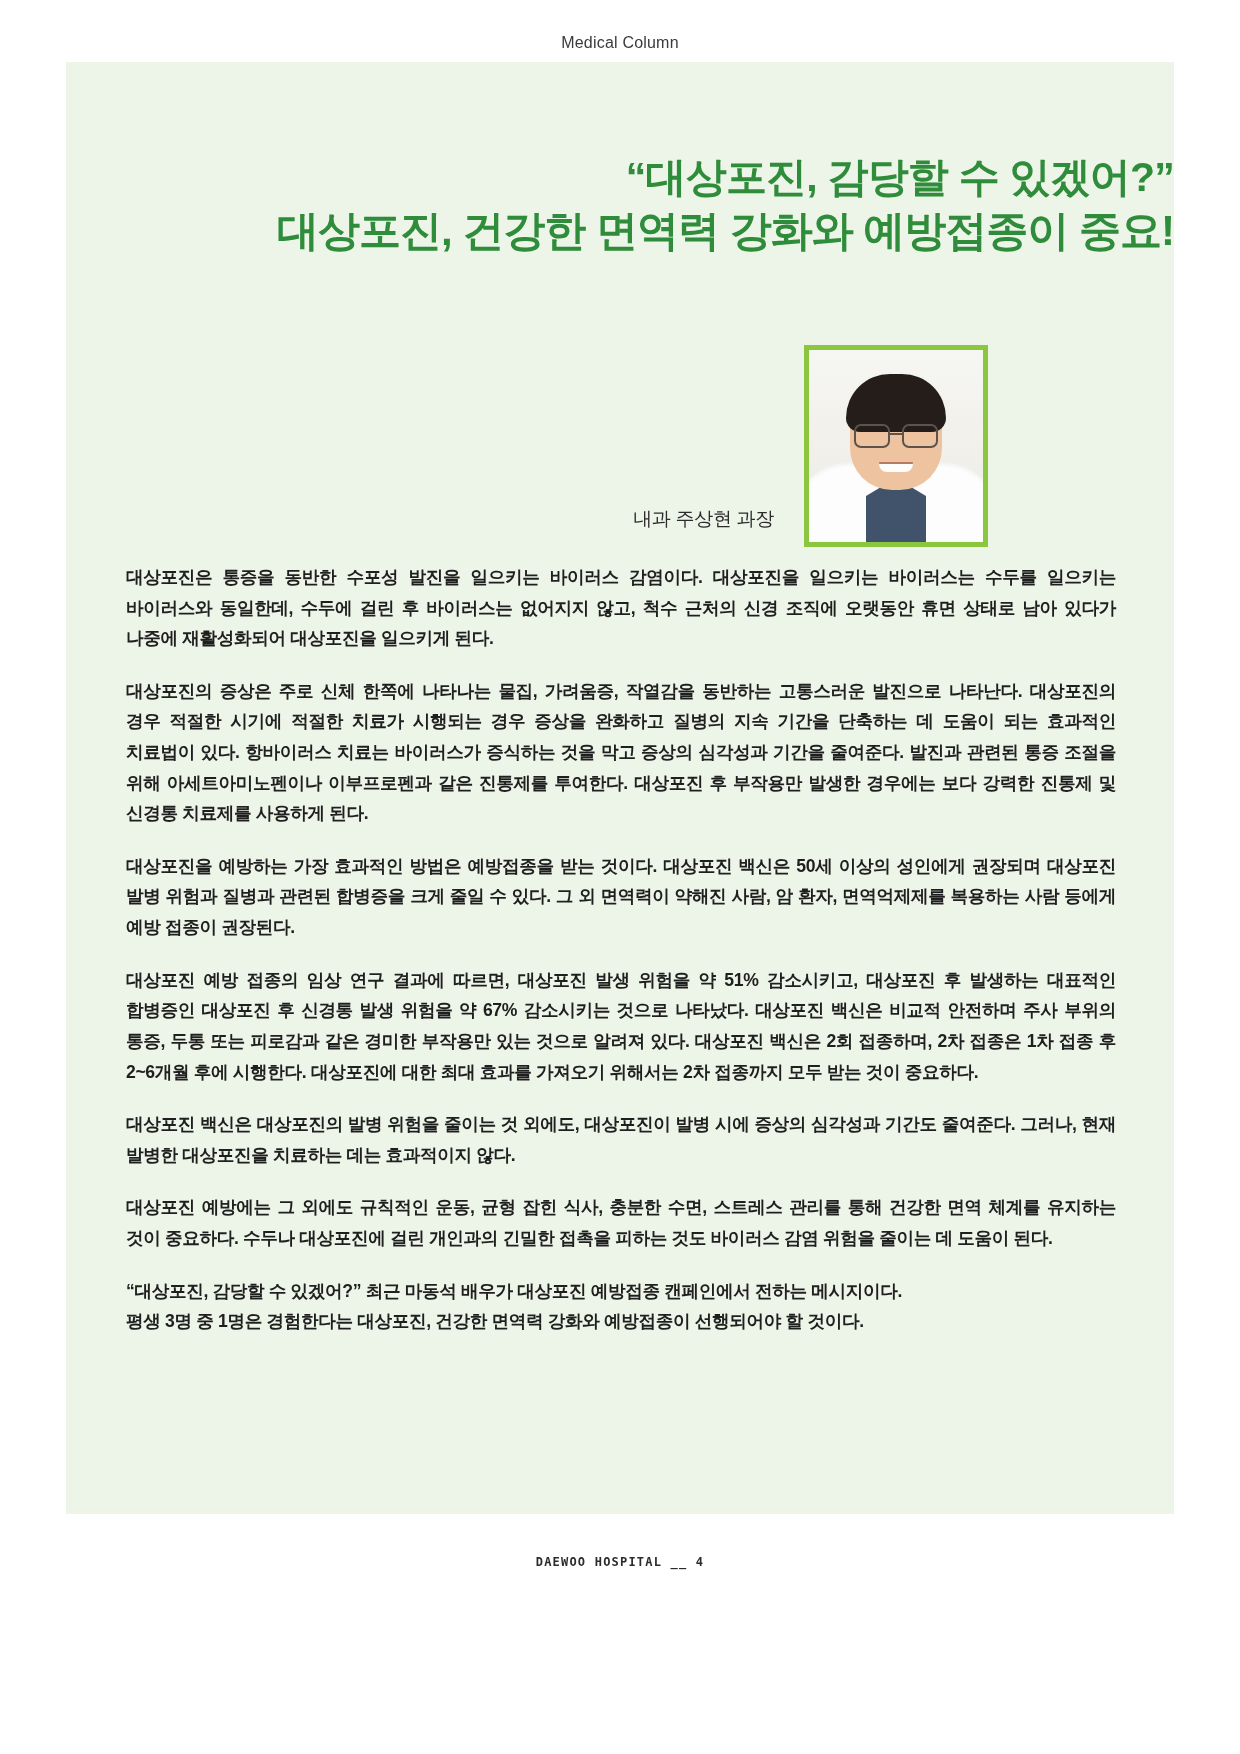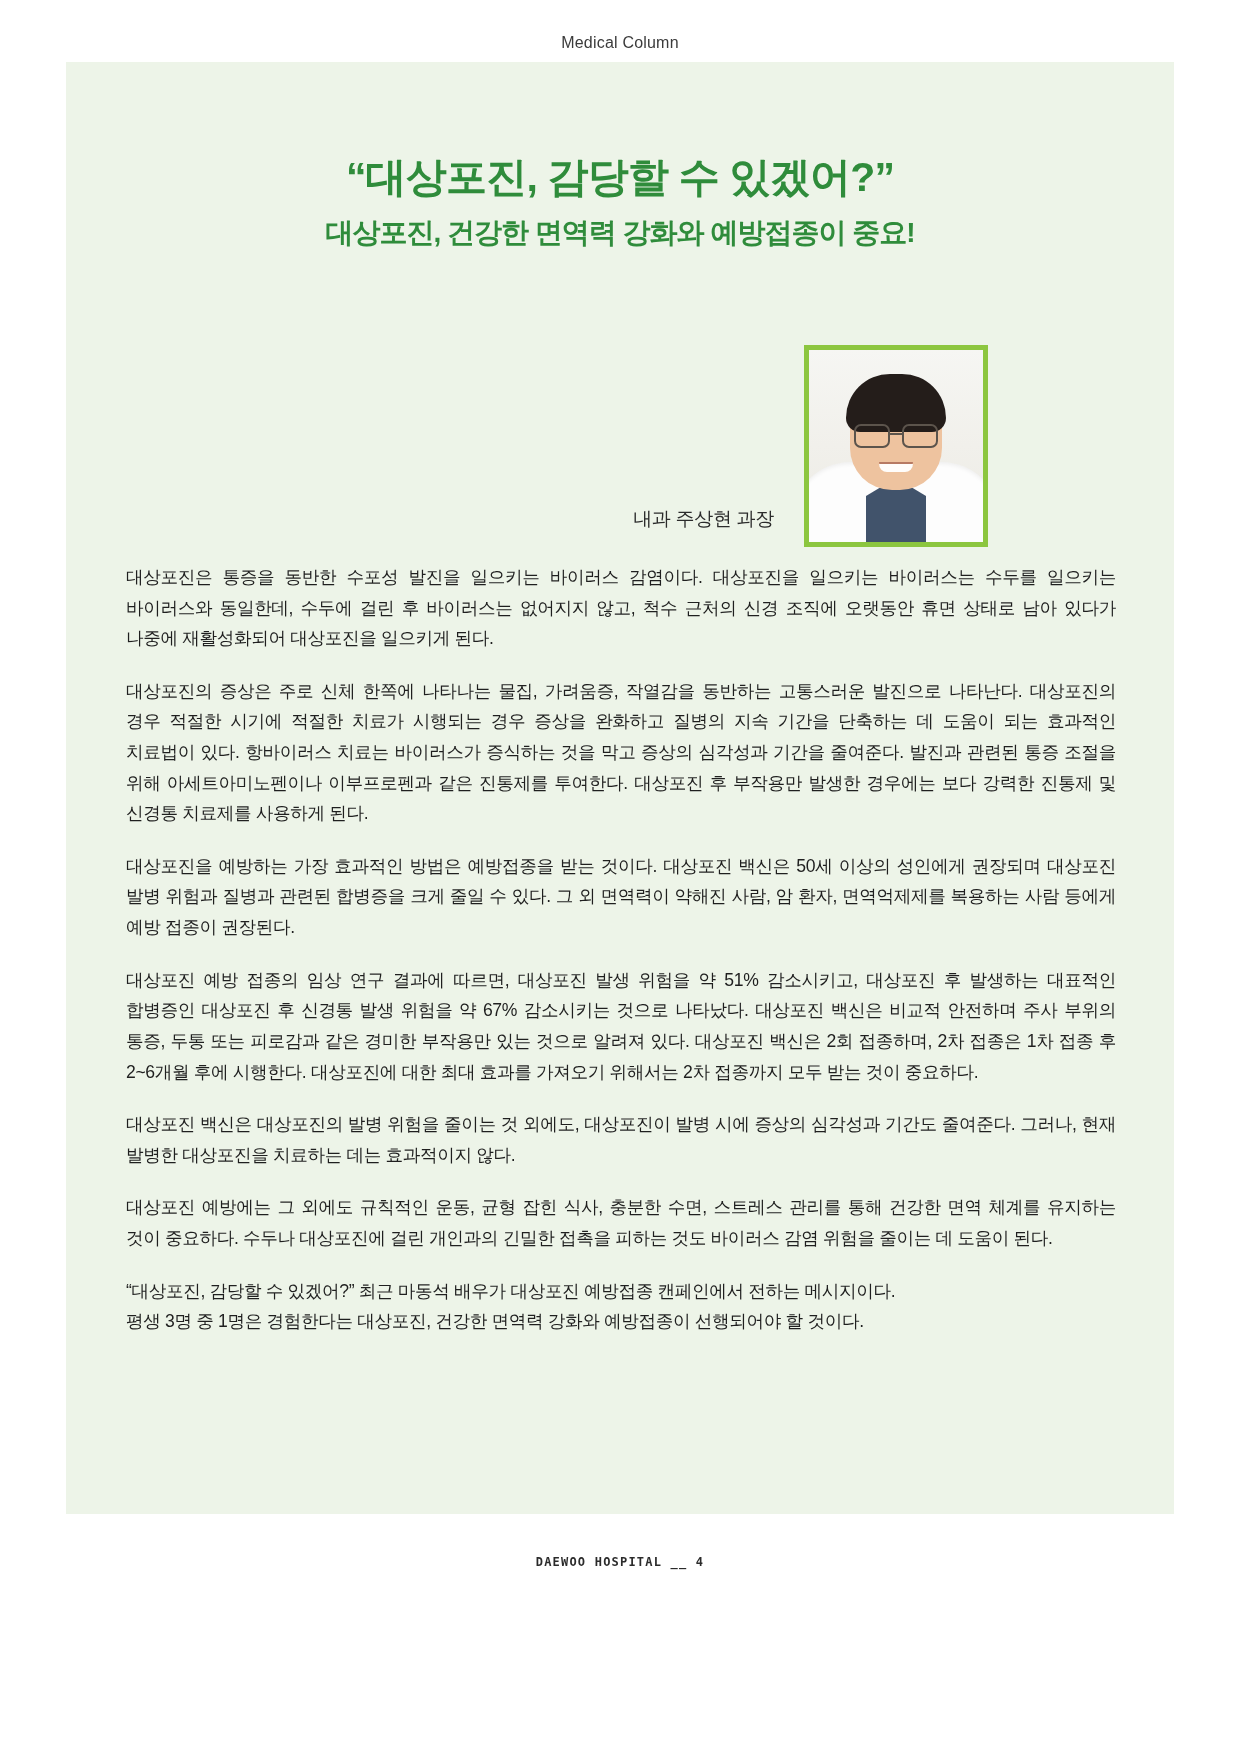--- a/index.html
+++ b/index.html
@@ -49,37 +49,37 @@
     height: 1452px;
     background: #edf4e8;
   }
 
   
   .title-block {
     position: absolute;
     top: 90px;
     left: 0;
     width: 1108px;
-    text-align: center;
+    text-align: right;
   }
   .title-main {
     font-size: 41px;
     font-weight: bold;
     color: #2f8c3b;
     letter-spacing: -0.8px;
     line-height: 1.25;
     margin: 0;
   }
   .title-sub {
-    font-size: 28px;
+    font-size: 42px;
     font-weight: bold;
     color: #2f8c3b;
     letter-spacing: -1px;
     line-height: 1.3;
-    margin: 12px 0 0 0;
+    margin: 1px 0 0 0;
   }
 
   
   .photo-frame {
     position: absolute;
     top: 283px;
     left: 738px;
     width: 174px;
     height: 192px;
     border: 5px solid #8cc63f;
@@ -197,20 +197,21 @@
     color: #2b2b2b;
     letter-spacing: -0.3px;
   }
 
   
   .body-text {
     position: absolute;
     top: 500px;
     left: 60px;
     width: 990px;
+    font-weight: bold;
   }
   .para {
     font-size: 17.6px;
     line-height: 1.74;
     color: #1f1f1f;
     letter-spacing: -0.35px;
     margin: 0 0 22px 0;
     text-align: justify;
     word-break: keep-all;
   }

